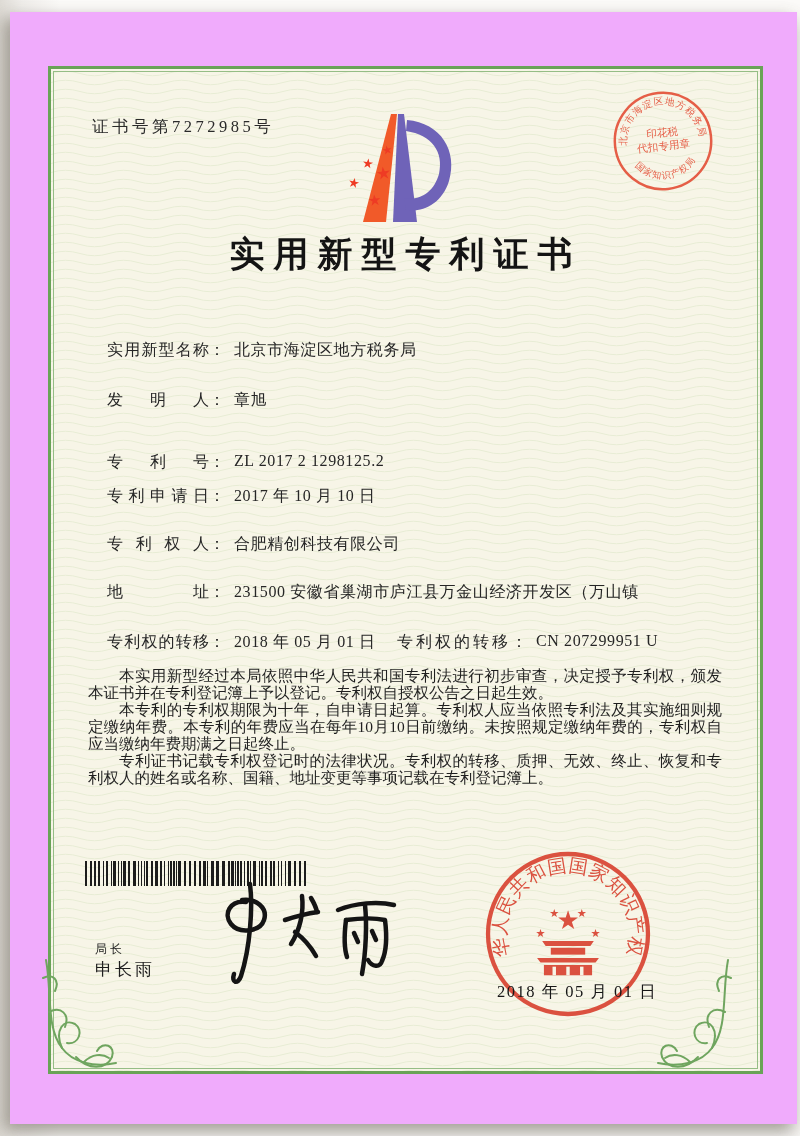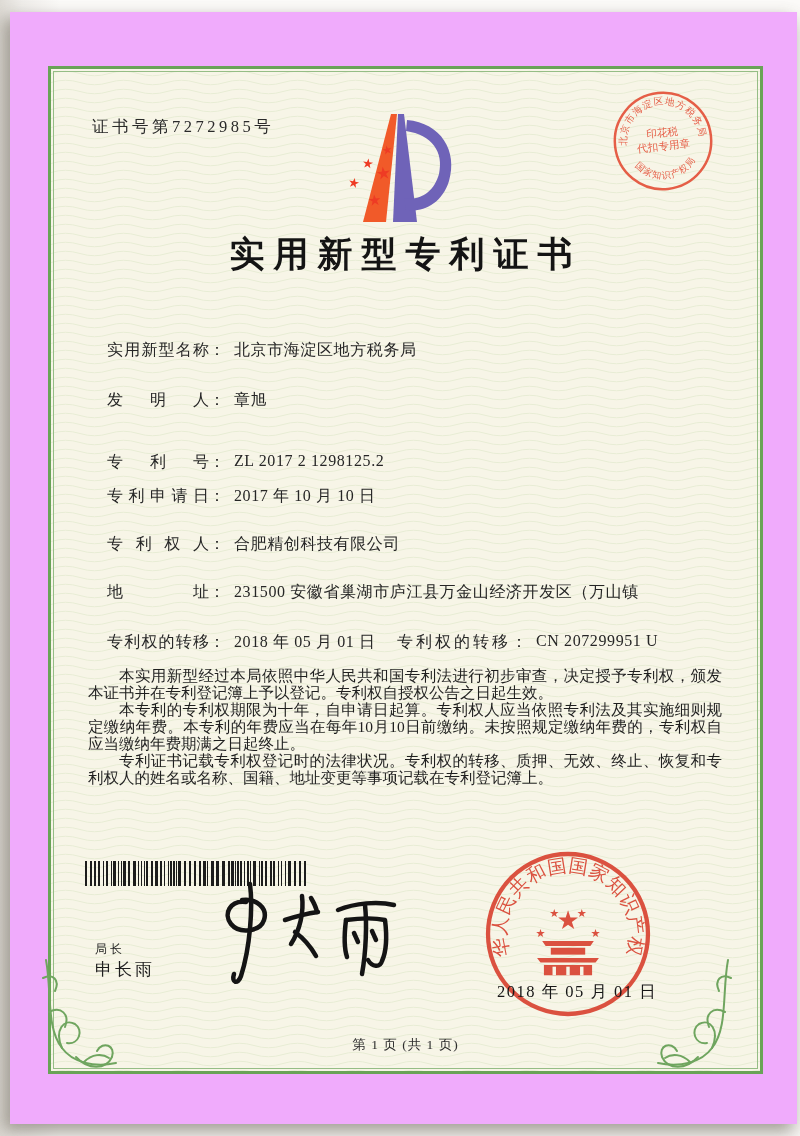--- a/index.html
+++ b/index.html
@@ -247,15 +247,14 @@
       <polygon points="64,128 136,128 132,133 68,133"></polygon>
       <rect x="72" y="136" width="56" height="12"></rect>
       <rect x="82" y="138" width="4" height="10" fill="#f7f5e8"></rect>
       <rect x="98" y="138" width="4" height="10" fill="#f7f5e8"></rect>
       <rect x="114" y="138" width="4" height="10" fill="#f7f5e8"></rect>
     </g>
   </svg>
 
   <div class="abs seal-date">2018 年 05 月 01 日</div>
 
-  <div class="abs footer">第 1 页 (共 1 页)</div>
 
 </div>
 
 </body></html>

